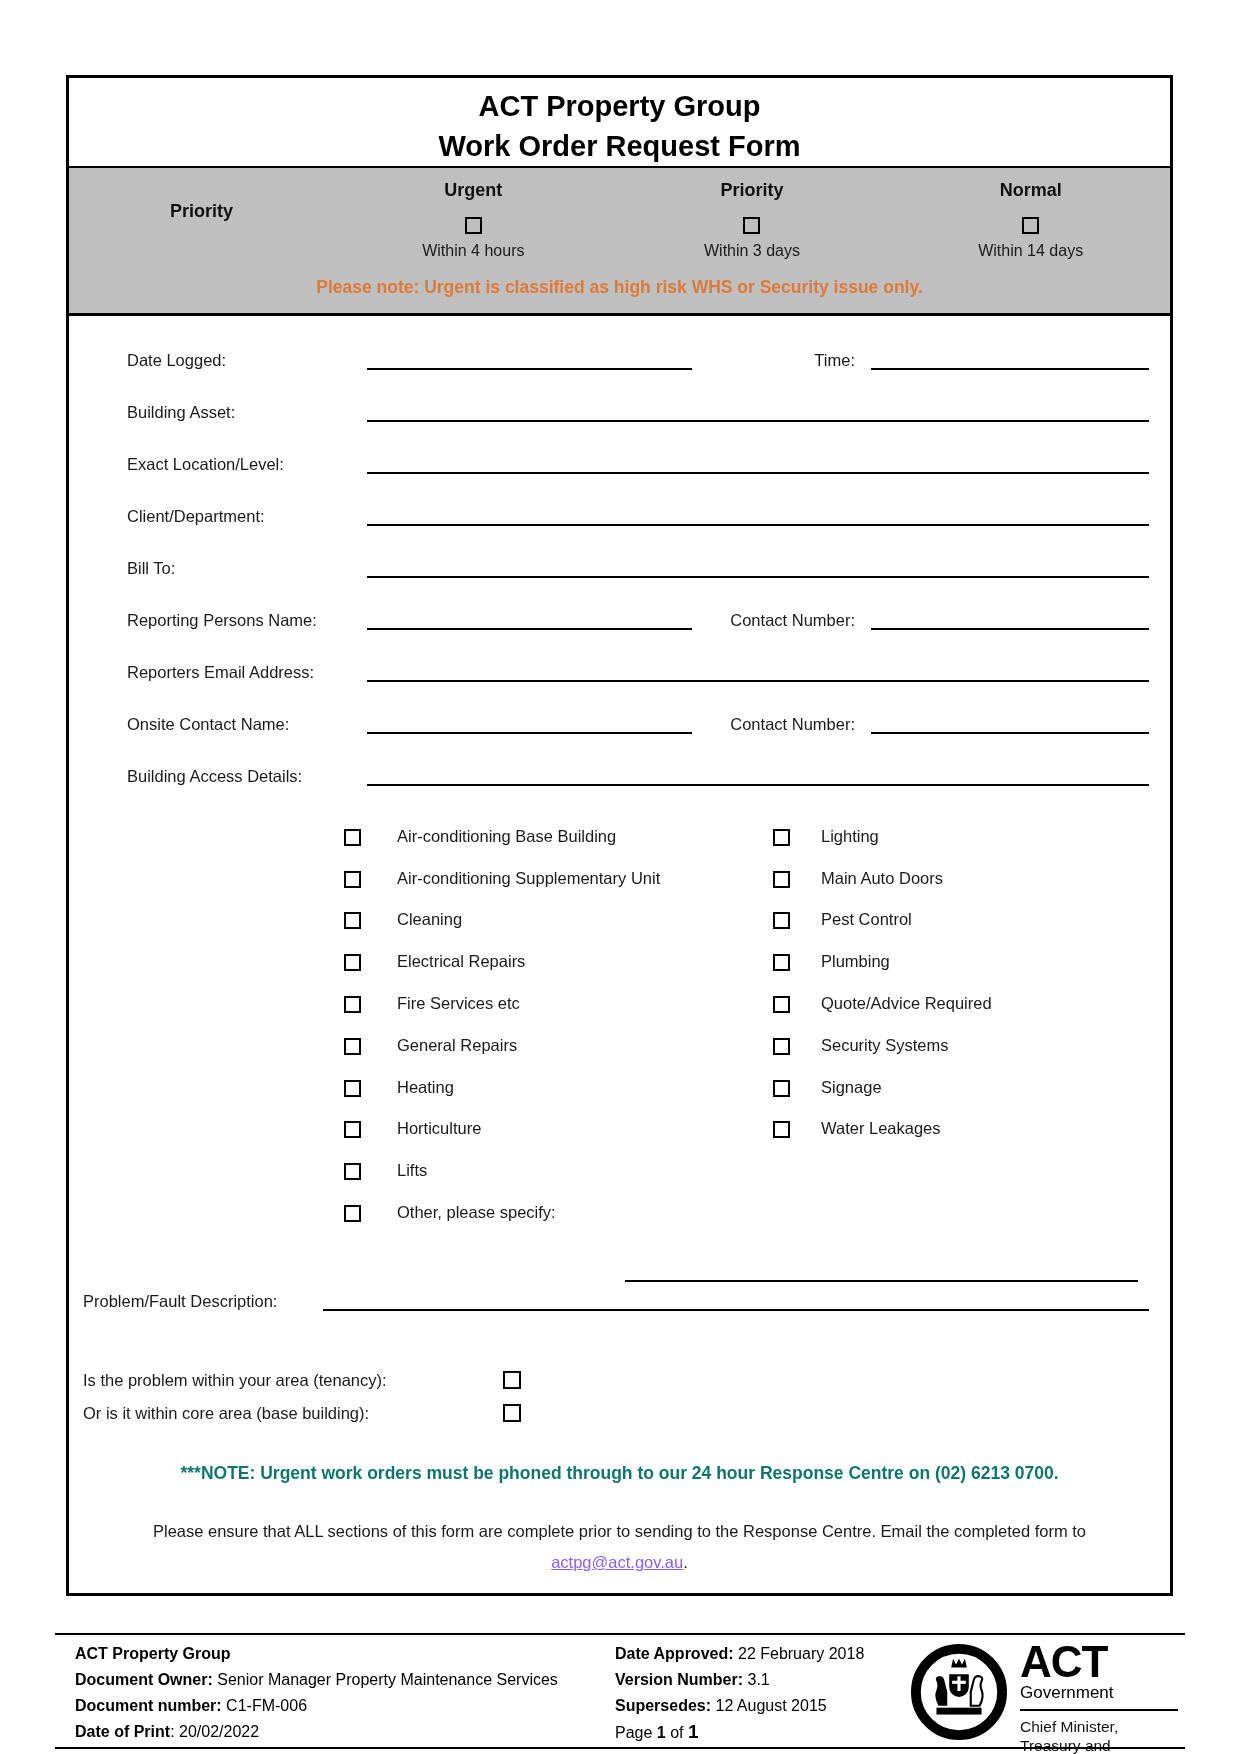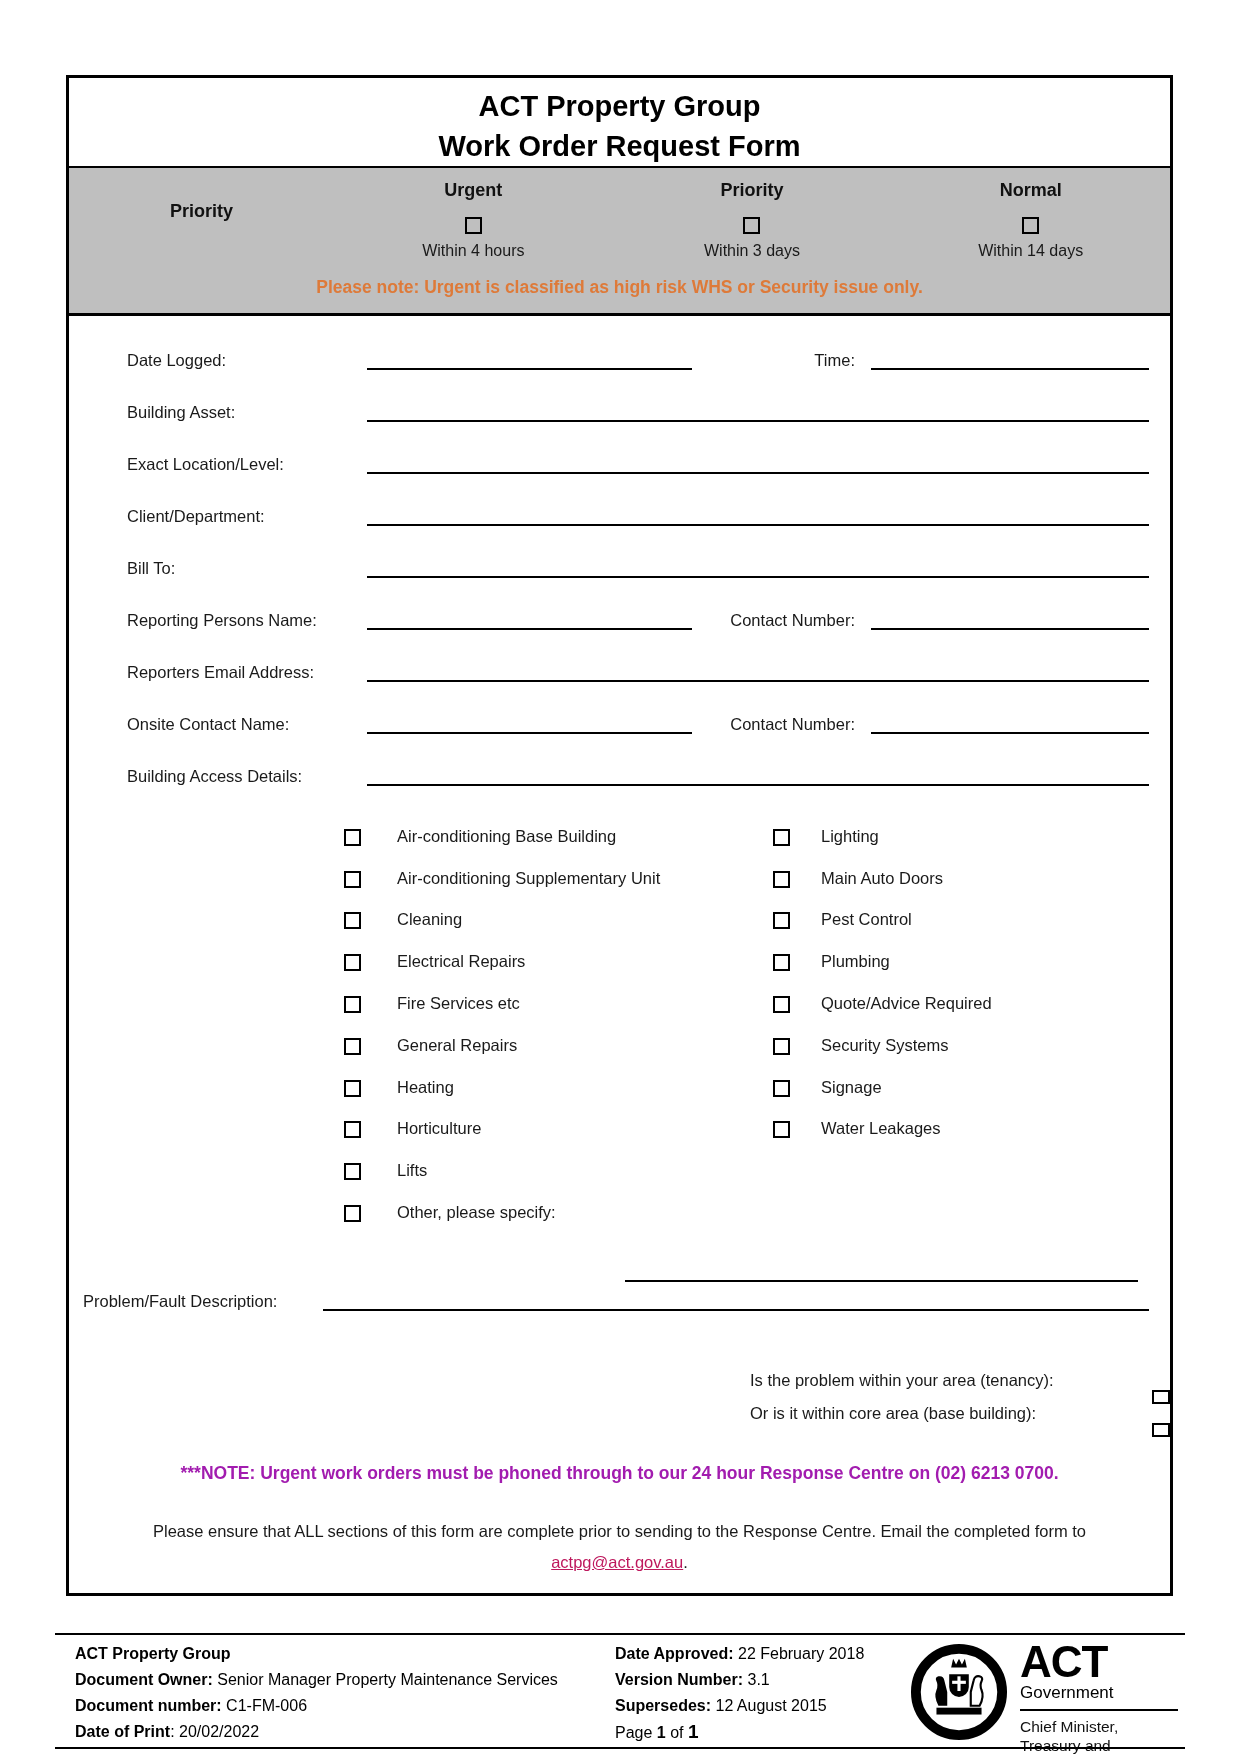--- a/index.html
+++ b/index.html
@@ -38,28 +38,28 @@
   .wt-row{height:41.8px;display:flex;align-items:flex-end;}
   .wt-row .cb{margin-right:36px;flex:none;}
   .wt-col.right .wt-row .cb{margin-right:31px;}
   .wt-row span{font-size:16.5px;}
   .other-line{position:absolute;top:1185px;left:556px;width:513px;height:17px;border-bottom:2px solid #000;}
   
   .problem-row{position:absolute;top:1185px;left:0;right:0;height:50px;display:flex;align-items:flex-end;
                padding:0 21px 2px 14px;box-sizing:border-box;}
   
   .tenancy{position:absolute;top:1293px;left:0;right:0;}
-  .t-row{display:flex;align-items:flex-end;height:33px;flex-direction:column;}
+  .t-row{display:flex;align-items:flex-start;height:33px;padding-left:14px;}
   .t-row .tq{width:420px;font-size:16.5px;}
   .t-row .cb{width:18px;height:18px;background:#fff;}
   
-  .urgent-note{position:absolute;top:1385px;left:0;right:0;text-align:center;font-weight:bold;font-size:17.5px;color:#a21caf;}
+  .urgent-note{position:absolute;top:1385px;left:0;right:0;text-align:center;font-weight:bold;font-size:17.5px;color:#0f766e;}
   .closing{position:absolute;top:1438px;left:0;right:0;padding:0 64px;text-align:center;
            font-size:16.5px;line-height:31px;}
-  .closing a,.link{color:#be185d;text-decoration:underline;cursor:pointer;}
+  .closing a,.link{color:#8b5cf6;text-decoration:underline;cursor:pointer;}
   
   .footer-sep{position:absolute;top:1633px;left:55px;width:1130px;height:0;border-top:2px solid #000;}
   .footer-bottom{position:absolute;top:1747px;left:55px;width:1130px;height:0;border-top:2px solid #000;}
   .footer{position:absolute;top:1641px;left:55px;width:1130px;display:flex;font-size:16px;color:#000;}
   .f-left{width:560px;padding-left:20px;box-sizing:border-box;}
   .f-mid{width:295px;}
   .f-row{line-height:26px;white-space:nowrap;}
   .b{font-weight:bold;}
   .page-num{font-weight:bold;}
   .page-total{font-weight:bold;font-size:19px;}

